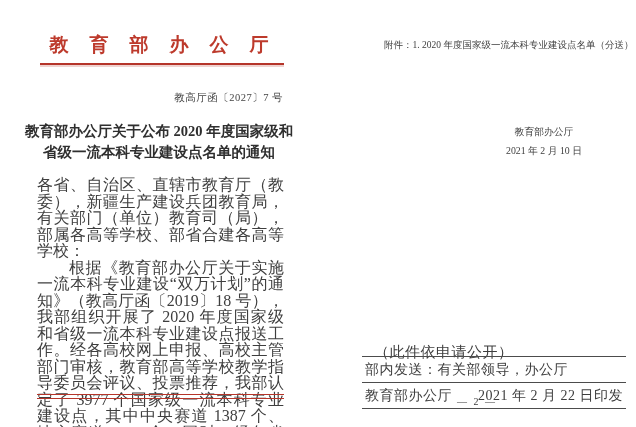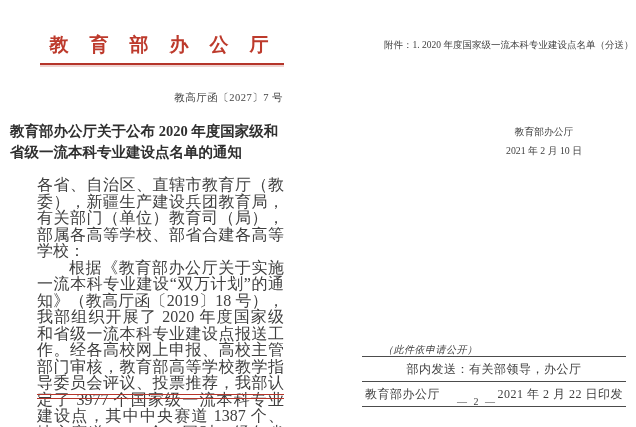--- a/index.html
+++ b/index.html
@@ -29,20 +29,21 @@
     box-shadow: 0 2px 0 rgba(181, 53, 42, 0.22);
   }
   .doc-no {
     position: absolute; top: 91px; left: 0; width: 283px;
     text-align: right;
     font-size: 10.5px; color: #454545;
     letter-spacing: 0.5px;
   }
   .doc-title {
     position: absolute; top: 121px; left: 10px; width: 298px;
+    text-align: center;
     font-size: 14.5px; font-weight: bold; color: #2f2f2f;
     line-height: 21px;
   }
   .body-text {
     position: absolute; top: 177px; left: 37px; width: 247px;
     font-size: 16px; color: #3e3e3e;
     line-height: 16.5px;
     text-align: justify;
   }
   .body-text p.para { text-indent: 2em; }
@@ -61,30 +62,29 @@
     font-family: Liberation Serif, serif;
   }
   .attachments .att-line2 { padding-left: 30px; }
   .sig-block {
     position: absolute; top: 122px; left: 150px; width: 152px;
     text-align: center;
     font-size: 9.8px; color: #3e3e3e;
     line-height: 19px;
   }
   .disclosure {
-    position: absolute; top: 343px; left: 65px;
-    font-size: 10px; color: #3e3e3e;
+    position: absolute; top: 343px; left: 56px;
+    font-size: 15px; color: #3e3e3e;
     letter-spacing: 0.5px;
-    font-style: italic;
   }
   .colophon {
     position: absolute; top: 356px; left: 44px; width: 264px;
     border-top: 1px solid #4c4c4c;
     border-bottom: 1px solid #4c4c4c;
-    font-size: 12px; color: #3e3e3e; text-align: center;
+    font-size: 14px; color: #3e3e3e;
   }
   .colophon .c-row1 {
     padding: 4px 3px 3px;
     border-bottom: 1px solid #4c4c4c;
     letter-spacing: 0.5px;
   }
   .colophon .c-row2 {
     display: flex; justify-content: space-between;
     padding: 4px 3px 3px;
     letter-spacing: 0.5px;

